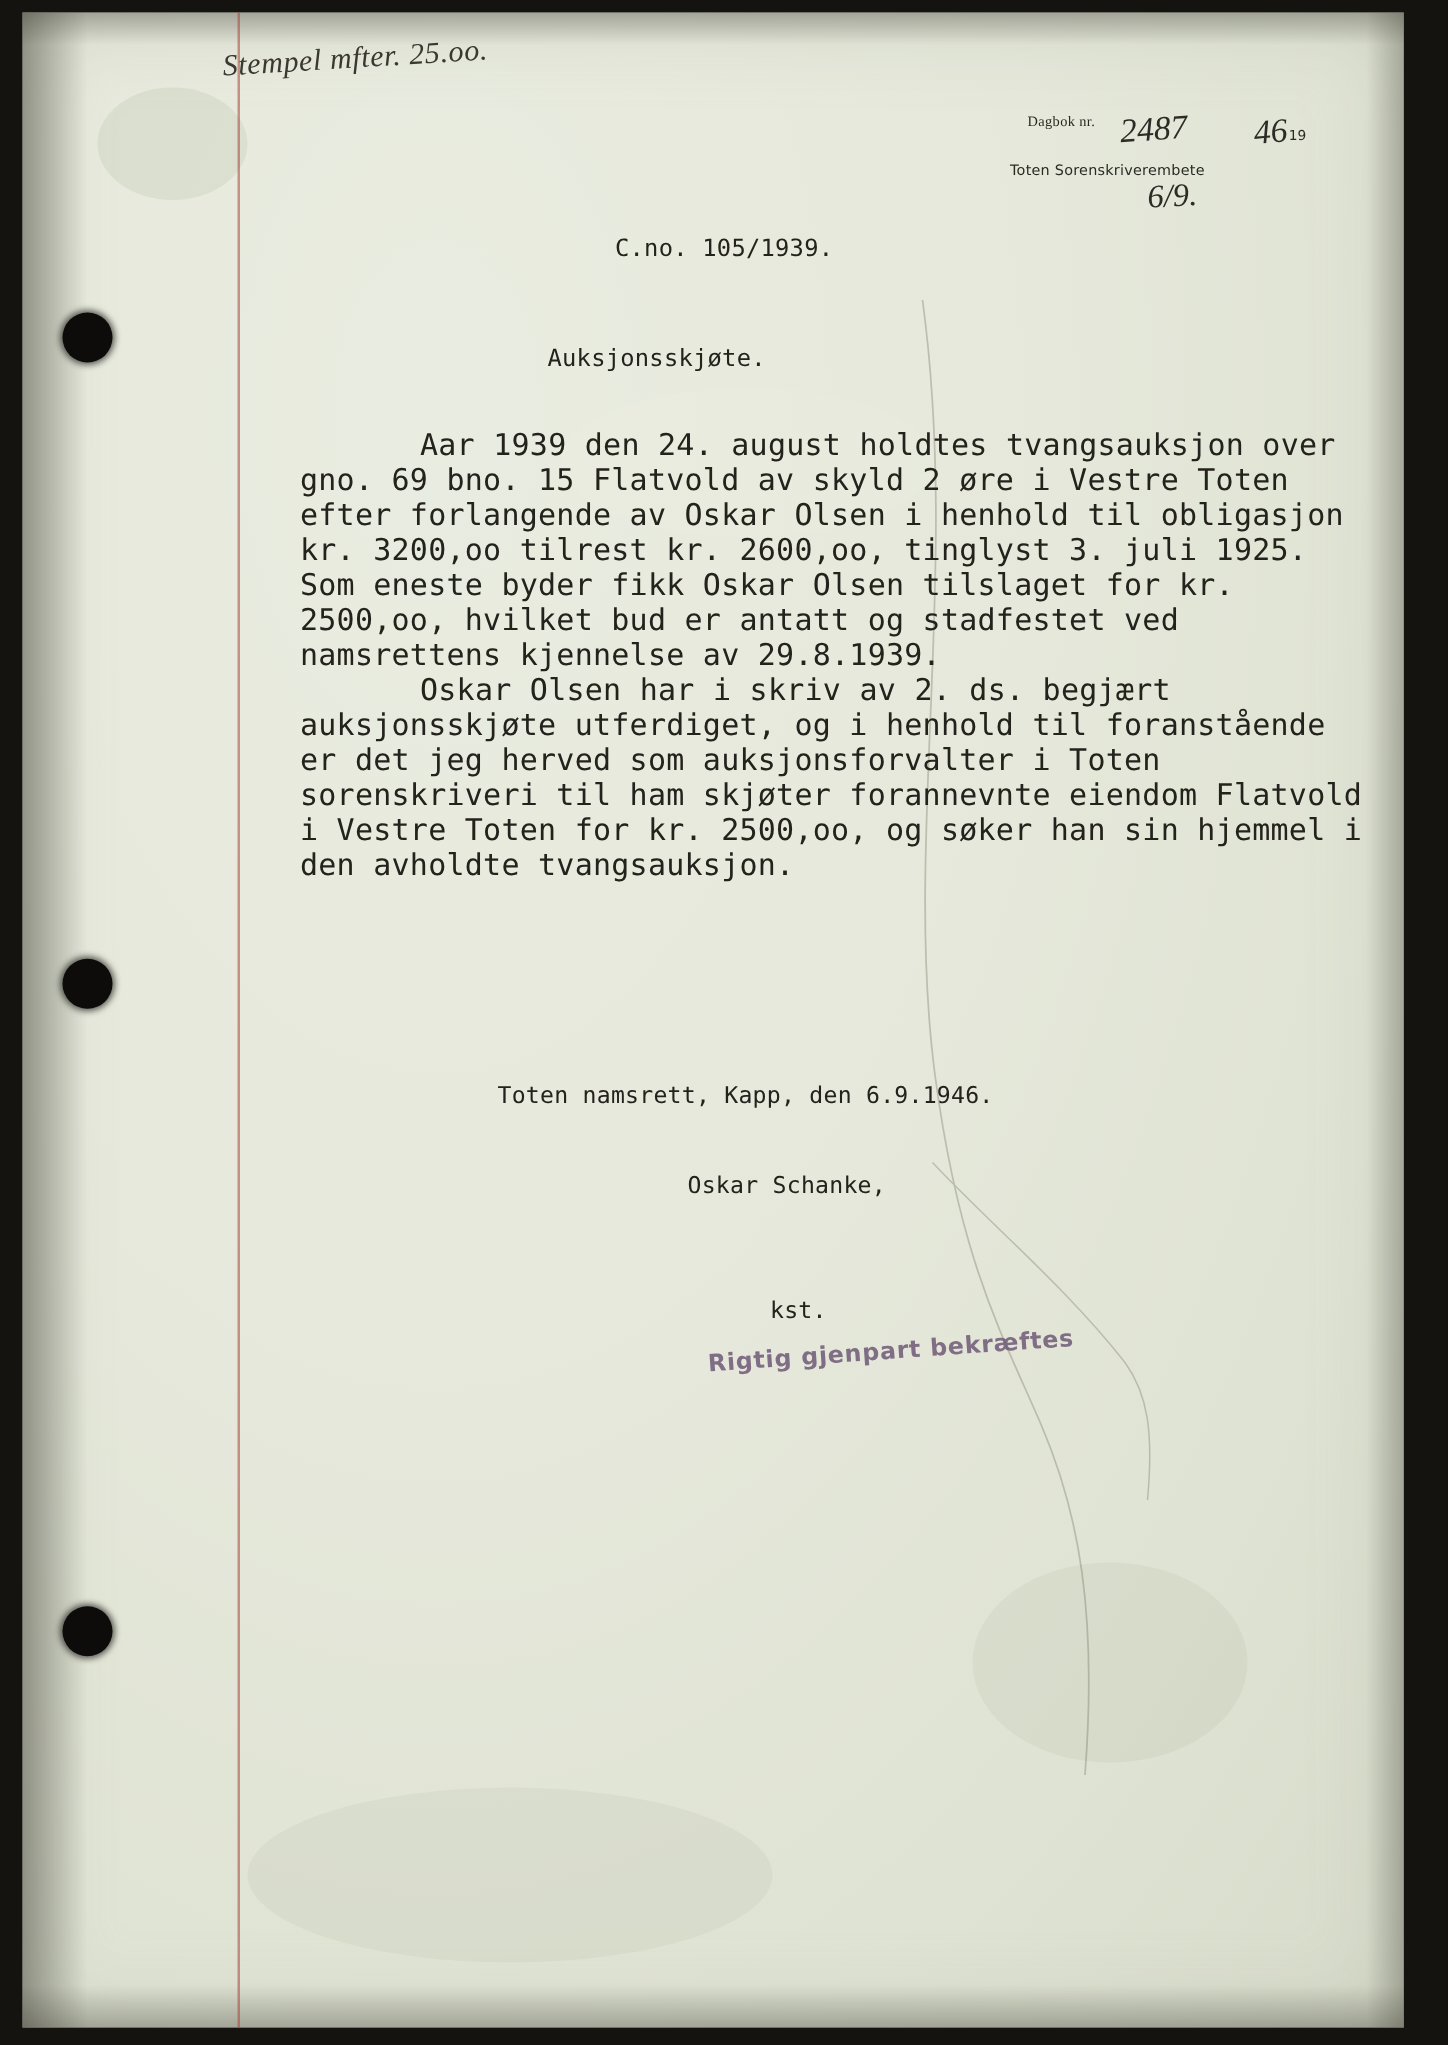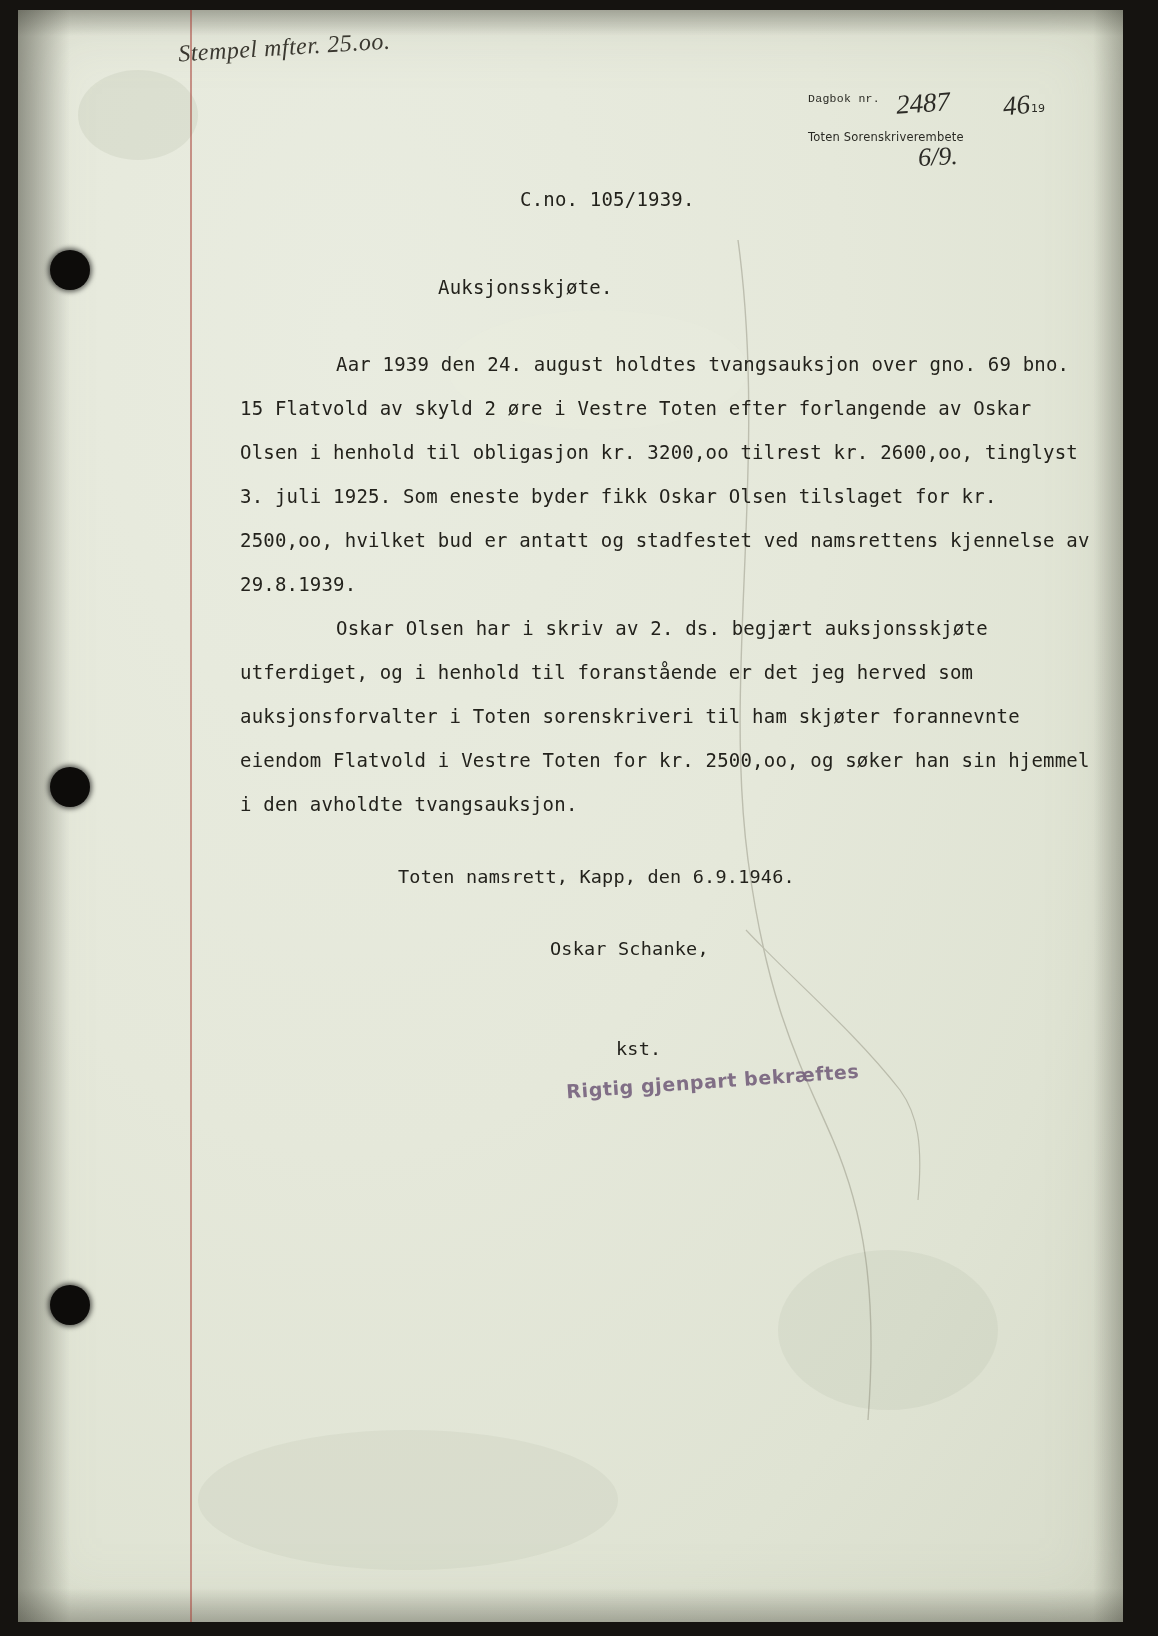--- a/index.html
+++ b/index.html
@@ -92,39 +92,39 @@
 
   
   .tw {
     font-family: "DejaVu Sans Mono", monospace;
     color: #23221c;
     letter-spacing: 0.2px;
   }
 
   #doc-ref {
     position: absolute;
-    left: 502px;
+    left: 474px;
     top: 178px;
     font-size: 19px;
   }
 
   #doc-title {
     position: absolute;
     left: 420px;
     top: 266px;
     font-size: 19px;
   }
 
   #body-block {
     position: absolute;
     left: 222px;
     top: 332px;
     width: 860px;
-    font-size: 19px;
-    line-height: 44px;
+    font-size: 24px;
+    line-height: 28px;
   }
   #body-block p {
     margin: 0;
     white-space: pre-wrap;
   }
   .indent-1 { text-indent: 96px; }
 
   #fee-line {
     position: absolute;
     left: 228px;
@@ -151,24 +151,25 @@
   }
 
   
   #dagbok-stamp {
     position: absolute;
     left: 790px;
     top: 82px;
     width: 210px;
   }
   #dagbok-label {
-    font-family: Liberation Mono, monospace;
+    font-family: Liberation Serif, serif;
     font-size: 11.5px;
     color: #2a2a24;
     letter-spacing: 0.3px;
+    margin-left: 14px;
   }
   #dagbok-office {
     font-family: "DejaVu Sans", sans-serif;
     font-size: 11.5px;
     color: #2a2a24;
     letter-spacing: 0.2px;
     margin-top: 25px;
   }
   #dagbok-number {
     position: absolute;

